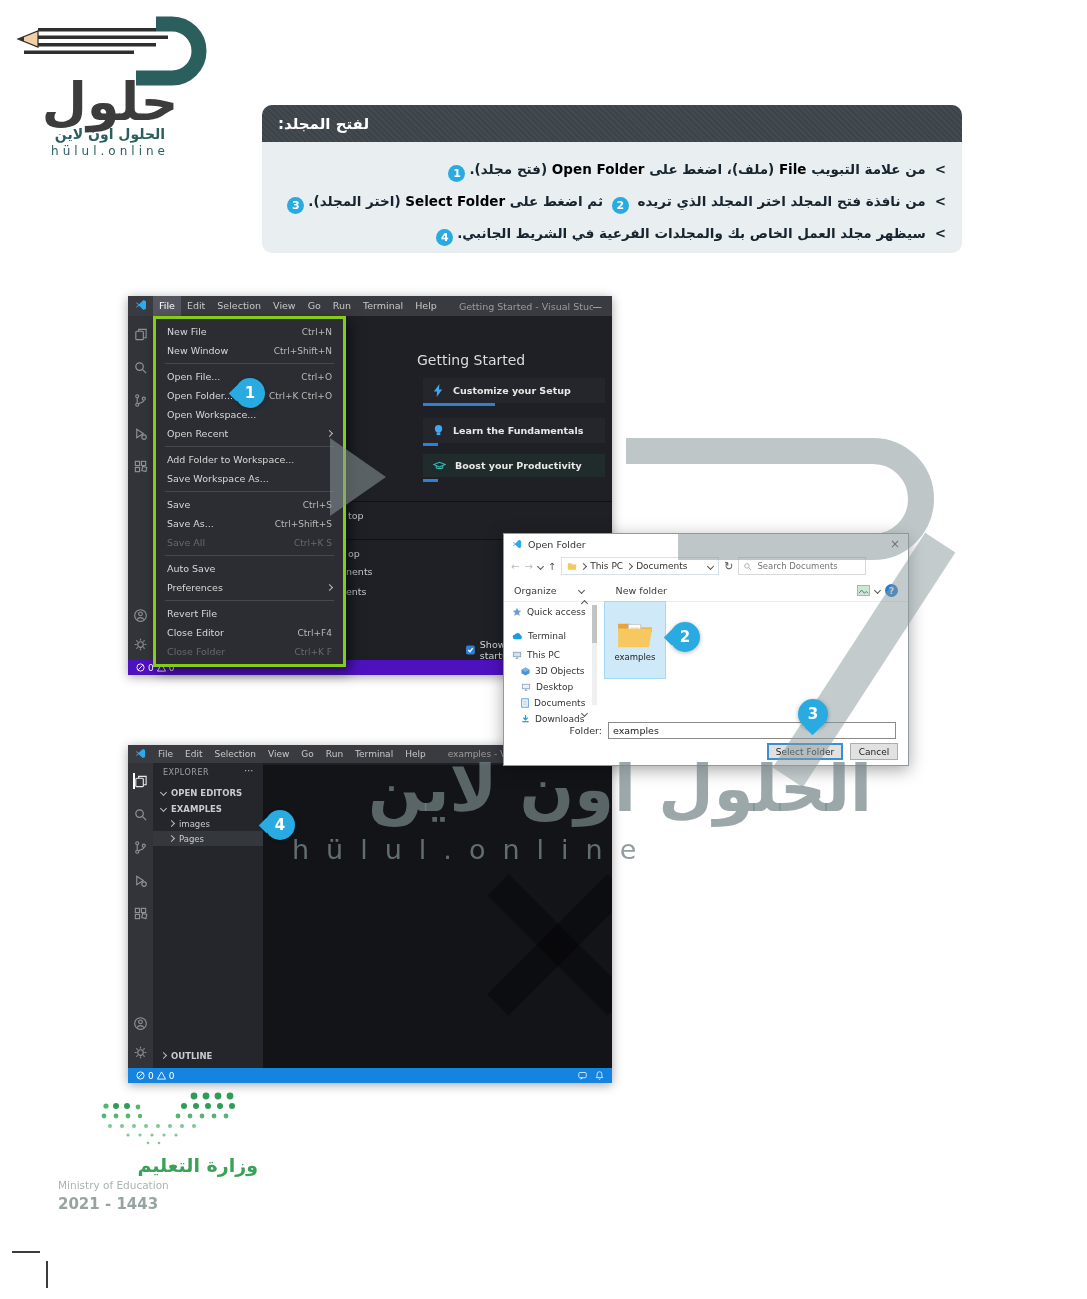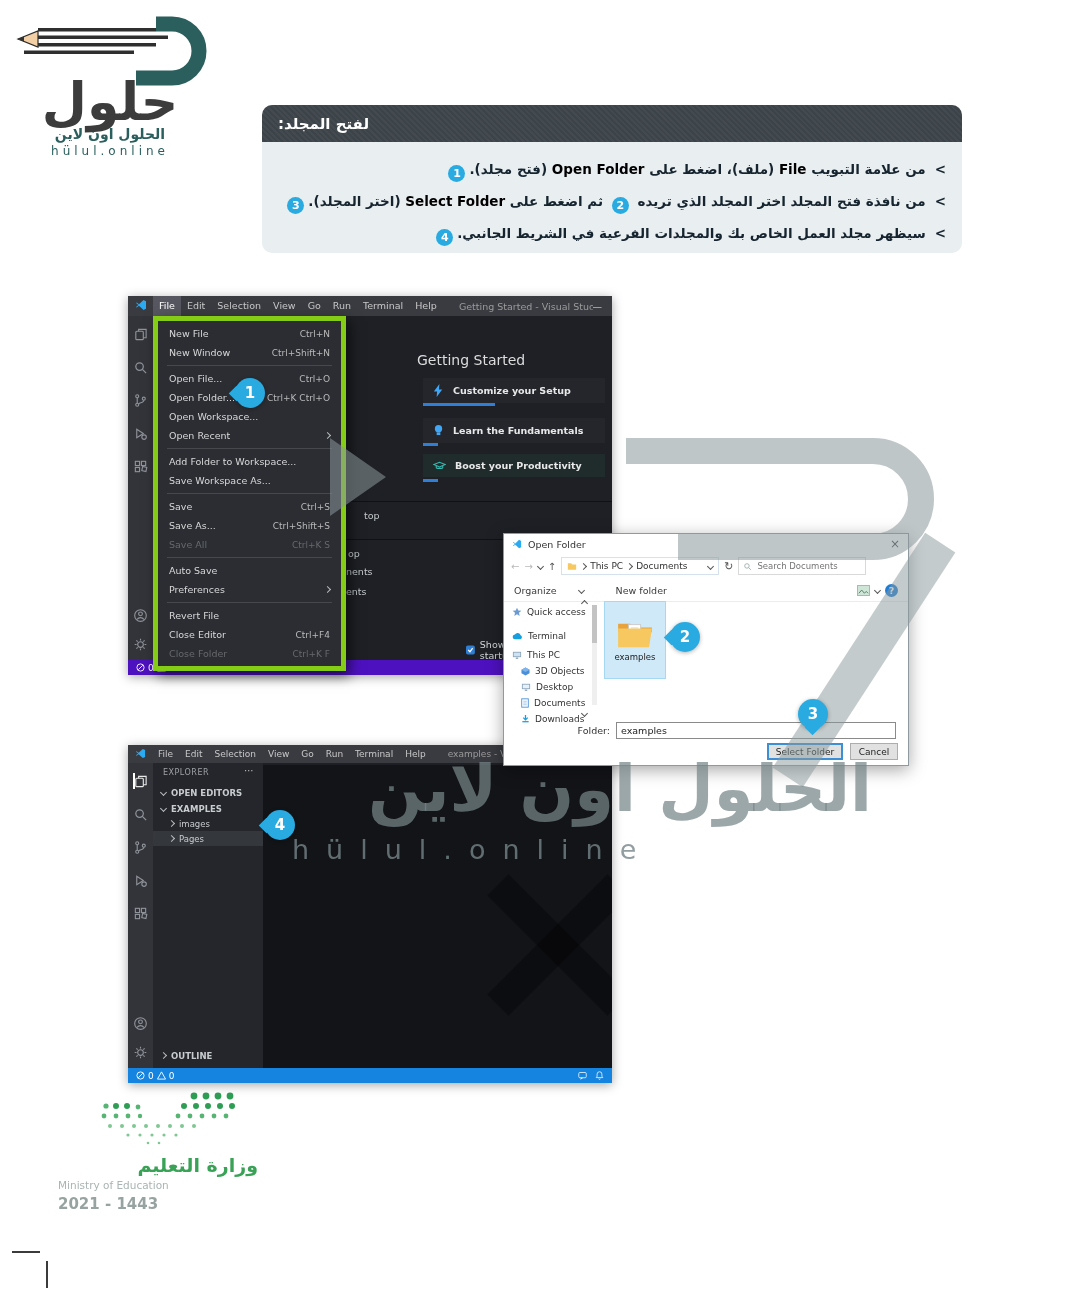--- a/index.html
+++ b/index.html
@@ -40,21 +40,21 @@
   .tbar .m.on{background:#55565f;color:#fff;}
   .wtitle{color:#9b9b9b;margin-left:16px;white-space:nowrap;overflow:hidden;}
   .wctl{margin-left:auto;margin-right:10px;color:#cfcfcf;}
   .actbar{position:absolute;left:0;top:20px;width:25px;bottom:15px;background:#33343a;
         display:flex;flex-direction:column;align-items:center;padding-top:10px;gap:17px;box-sizing:border-box;}
   .aic{width:16px;height:16px;display:flex;align-items:center;justify-content:center;}
   .aic svg{width:15px;height:15px;}
   .aic.active{box-shadow:inset 2px 0 0 #fff;}
   .abot{position:absolute;bottom:8px;left:0;width:25px;display:flex;flex-direction:column;gap:13px;align-items:center;}
 
-  .fmenu{position:absolute;left:25px;top:20px;width:193px;background:#2b2d33;border:5px solid #84cc16;
+  .fmenu{position:absolute;left:25px;top:20px;width:193px;background:#2b2d33;border:3px solid #84cc16;
         box-shadow:4px 5px 12px rgba(0,0,0,.55);padding:3px 0;box-sizing:border-box;z-index:3;}
   .frow{display:flex;justify-content:space-between;align-items:center;height:19px;padding:0 11px;
         font-size:9.5px;color:#d8d8d8;}
   .frow .sc{color:#b9b9b9;font-size:9px;}
   .frow.dis,.frow.dis .sc{color:#66686c;}
   .fsep{height:1px;background:#47484e;margin:3px 9px;}
 
   .gsh{position:absolute;color:#dcdcdc;font-size:14px;font-weight:400;}
   .gscard{position:absolute;width:182px;background:#24262c;color:#e8e8e8;font-size:9.5px;font-weight:bold;
         display:flex;align-items:center;gap:9px;padding:6px 10px;box-sizing:border-box;}
@@ -109,21 +109,21 @@
   #dlg .body{position:absolute;left:0;top:67px;right:0;bottom:46px;}
   .side-item{display:flex;align-items:center;gap:5px;font-size:9px;color:#333;height:16px;
         padding-left:8px;box-sizing:border-box;white-space:nowrap;}
   .side-item.ind{padding-left:17px;}
   .sscroll{position:absolute;left:88px;top:4px;width:5px;height:100px;background:#efefef;}
   .sscroll i{position:absolute;left:0;top:0;width:5px;height:38px;background:#c3c3c3;}
   .tile{position:absolute;left:100px;top:0px;width:62px;height:78px;background:#cfe9f8;
         border:1px solid #a5d8f3;display:flex;flex-direction:column;align-items:center;
         justify-content:center;gap:3px;box-sizing:border-box;}
   .tile .lbl{font-size:8.5px;color:#222;}
-  #dlg .folderrow{position:absolute;left:8px;bottom:26px;right:0;height:18px;display:flex;align-items:center;}
+  #dlg .folderrow{position:absolute;left:0;bottom:26px;right:0;height:18px;display:flex;align-items:center;}
   #dlg .folderrow .flab{width:104px;text-align:right;padding-right:6px;font-size:9.5px;box-sizing:border-box;}
   #dlg .folderrow input{flex:1;margin-right:12px;height:15px;border:1px solid #8a8a8a;font-size:9.5px;
         font-family:inherit;padding:0 4px;color:#222;}
   #dlg .btns{position:absolute;right:10px;bottom:5px;display:flex;gap:7px;}
   .wbtn{height:17px;display:flex;align-items:center;justify-content:center;background:#e1e1e1;
         font-size:9px;color:#222;box-sizing:border-box;}
   .wbtn.primary{width:76px;border:2px solid #3c8fd4;}
   .wbtn.plain{width:48px;border:1px solid #adadad;}
 
   
@@ -275,21 +275,21 @@
     </div>
     <div class="gsbar" style="left:295px;top:147px;width:15px;"></div>
     <div class="gscard teal" style="left:295px;top:158px;">
       <svg width="13" height="11" viewBox="0 0 14 11">
           <path fill="none" stroke="#35b8b0" stroke-width="1.2" d="M1 4.5 7 2l6 2.5L7 7zM3.5 5.8V8c0 1 7 1 7 0V5.8"></path>
         </svg>
       <span>Boost your Productivity</span>
     </div>
     <div class="gsbar" style="left:295px;top:183px;width:15px;"></div>
 
-    <span class="ptx" style="left:220px;top:214px;margin-left:16px;">top</span>
+    <span class="ptx" style="left:220px;top:214px;">top</span>
     <span class="ptx" style="left:220px;top:252px;">op</span>
     <span class="ptx" style="left:218px;top:270px;">nents</span>
     <span class="ptx" style="left:218px;top:290px;">ents</span>
 
     <div style="position:absolute;left:338px;top:343px;display:flex;align-items:center;gap:5px;color:#d2d5d8;font-size:9.5px;">
       <svg width="10" height="10" viewBox="0 0 10 10">
           <rect width="10" height="10" rx="2" fill="#2e7fd4"></rect>
           <path d="m2.5 5 2 2 3-4" stroke="#fff" stroke-width="1.4" fill="none"></path>
         </svg>
       <span>Show welcome page on startup</span>

